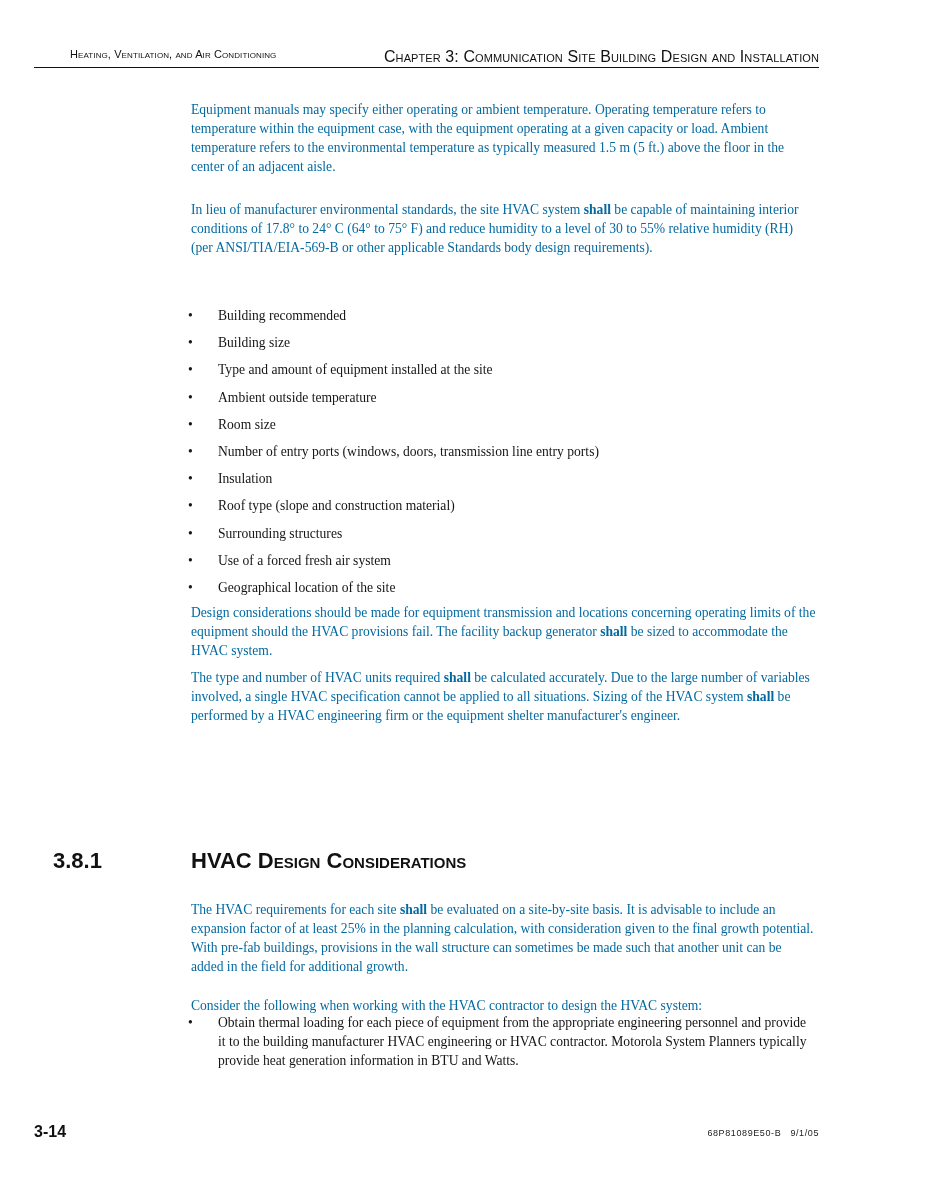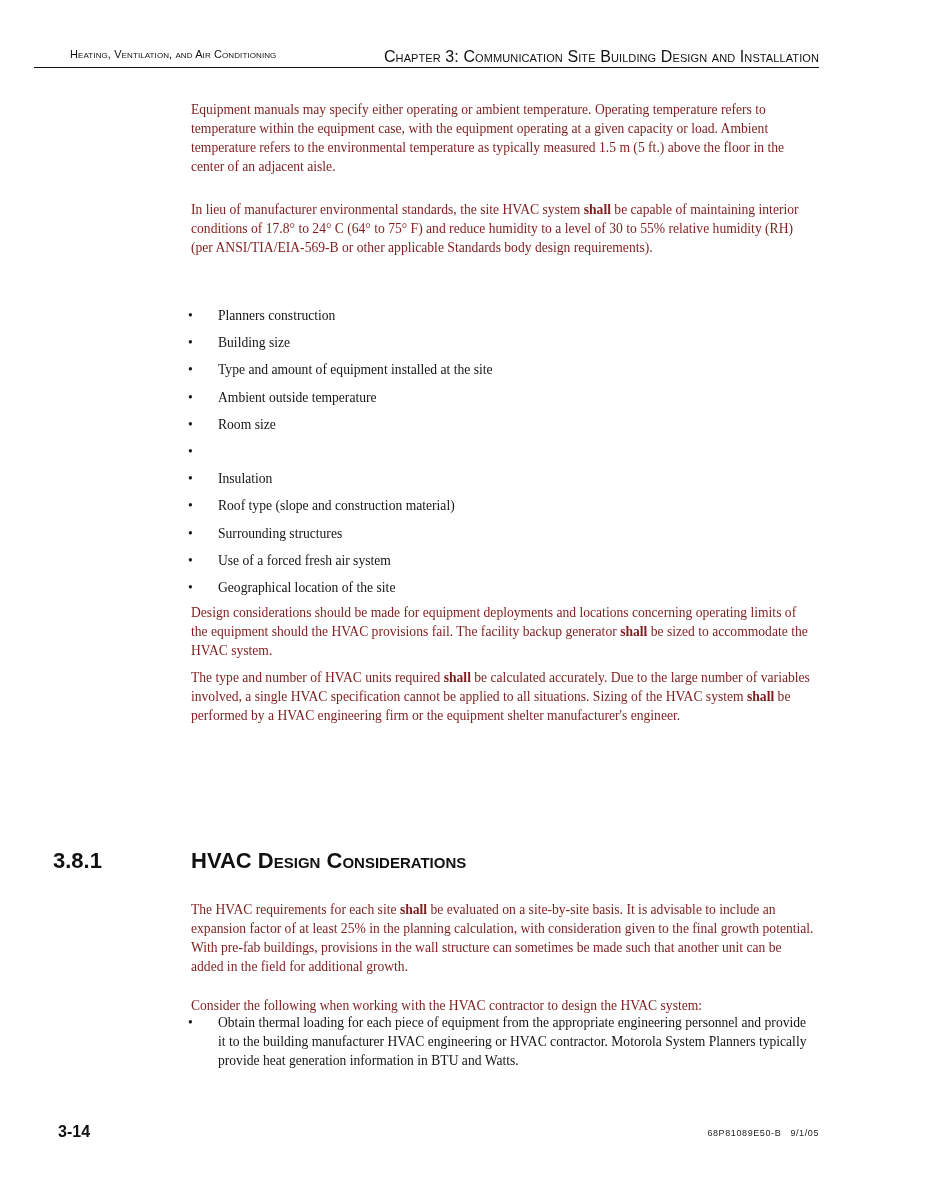--- a/index.html
+++ b/index.html
@@ -7,72 +7,72 @@
   .page { position: absolute; left: 0; top: 0; width: 926px; height: 1198px; }
 
   .running-header { position: absolute; left: 34px; right: 107px; top: 48px; height: 18px;
     font-family: "Liberation Sans", sans-serif; font-size: 9.5px; letter-spacing: 0.1px; color: #111;
     font-variant: small-caps; text-transform: none; margin-left: 36px; }
   .running-header .left { position: absolute; left: 0; top: 0; font-size: 11px; font-variant: small-caps; }
   .running-header .right { position: absolute; right: 0; top: 0; font-size: 16px; font-variant: small-caps; }
   .header-rule { position: absolute; left: 34px; right: 107px; top: 67px; height: 0; border-top: 1.5px solid #111; }
 
   .body-text { position: absolute; left: 191px; width: 625px;
-    font-family: "Liberation Serif", serif; font-size: 13.6px; line-height: 19px; color: #7f1d1d; }
+    font-family: "Liberation Serif", serif; font-size: 13.6px; line-height: 19px; color: #0369a1; }
   .para { margin: 0; }
   .para b { font-weight: bold; }
 
   .bullets { position: absolute; left: 188px; width: 628px; margin: 0; padding: 0; list-style: none;
     font-family: "Liberation Serif", serif; font-size: 13.6px; color: #151515; }
   .bullets li { position: relative; padding-left: 30px; height: 27.2px; line-height: 19px; }
   .bullets li .dot { position: absolute; left: 0; top: 0; }
   .bullets.tight li { height: auto; }
 
   .section-heading { position: absolute; top: 848px; left: 53px; height: 30px;
     font-family: "Liberation Sans", sans-serif; font-weight: bold; font-size: 22px; color: #111; }
   .section-heading .num { position: absolute; left: 0; top: 0; }
   .section-heading .title { position: absolute; left: 138px; top: 0; white-space: nowrap; font-variant: small-caps; }
 
   .footer-left { position: absolute; left: 34px; top: 1123px; font-family: "Liberation Sans", sans-serif;
-    font-weight: bold; font-size: 16px; color: #111; margin-left: 24px; }
+    font-weight: bold; font-size: 16px; color: #111; }
   .footer-right { position: absolute; right: 107px; top: 1128px; font-family: "Liberation Sans", sans-serif;
     font-size: 9px; letter-spacing: 0.6px; color: #222; word-spacing: 6px; }
 </style>
 </head>
 <body>
 
 <div class="page">
 
   <div class="running-header">
     <span class="left">Heating, Ventilation, and Air Conditioning</span>
     <span class="right">Chapter 3: Communication Site Building Design and Installation</span>
   </div>
   <div class="header-rule"></div>
 
   <div class="body-text" style="top:100px;">
     <p class="para">Equipment manuals may specify either operating or ambient temperature. Operating temperature refers to temperature within the equipment case, with the equipment operating at a given capacity or load. Ambient temperature refers to the environmental temperature as typically measured 1.5 m (5 ft.) above the floor in the center of an adjacent aisle.</p>
     <p class="para" style="margin-top:24px;"><span>In lieu of manufacturer environmental standards, the site HVAC system </span><b>shall</b><span> be capable of maintaining interior conditions of 17.8° to 24° C (64° to 75° F) and reduce humidity to a level of 30 to 55% relative humidity (RH) (per ANSI/TIA/EIA-569-B or other applicable Standards body design requirements).</span></p>
   </div>
 
   <ul class="bullets" style="top:306px;" id="variables-list">
-      <li><span class="dot">•</span><span>Planners construction</span></li>
+      <li><span class="dot">•</span><span>Building recommended</span></li>
       <li><span class="dot">•</span><span>Building size</span></li>
       <li><span class="dot">•</span><span>Type and amount of equipment installed at the site</span></li>
       <li><span class="dot">•</span><span>Ambient outside temperature</span></li>
       <li><span class="dot">•</span><span>Room size</span></li>
-      <li><span class="dot">•</span></li>
+      <li><span class="dot">•</span><span>Number of entry ports (windows, doors, transmission line entry ports)</span></li>
       <li><span class="dot">•</span><span>Insulation</span></li>
       <li><span class="dot">•</span><span>Roof type (slope and construction material)</span></li>
       <li><span class="dot">•</span><span>Surrounding structures</span></li>
       <li><span class="dot">•</span><span>Use of a forced fresh air system</span></li>
       <li><span class="dot">•</span><span>Geographical location of the site</span></li>
     </ul>
 
   <div class="body-text" style="top:603px;">
-    <p class="para"><span>Design considerations should be made for equipment deployments and locations concerning operating limits of the equipment should the HVAC provisions fail. The facility backup generator </span><b>shall</b><span> be sized to accommodate the HVAC system.</span></p>
+    <p class="para"><span>Design considerations should be made for equipment transmission and locations concerning operating limits of the equipment should the HVAC provisions fail. The facility backup generator </span><b>shall</b><span> be sized to accommodate the HVAC system.</span></p>
     <p class="para" style="margin-top:8px;"><span>The type and number of HVAC units required </span><b>shall</b><span> be calculated accurately. Due to the large number of variables involved, a single HVAC specification cannot be applied to all situations. Sizing of the HVAC system </span><b>shall</b><span> be performed by a HVAC engineering firm or the equipment shelter manufacturer's engineer.</span></p>
   </div>
 
   <div class="section-heading">
     <span class="num">3.8.1</span>
     <span class="title">HVAC Design Considerations</span>
   </div>
 
   <div class="body-text" style="top:900px;">
     <p class="para"><span>The HVAC requirements for each site </span><b>shall</b><span> be evaluated on a site-by-site basis. It is advisable to include an expansion factor of at least 25% in the planning calculation, with consideration given to the final growth potential. With pre-fab buildings, provisions in the wall structure can sometimes be made such that another unit can be added in the field for additional growth.</span></p>

